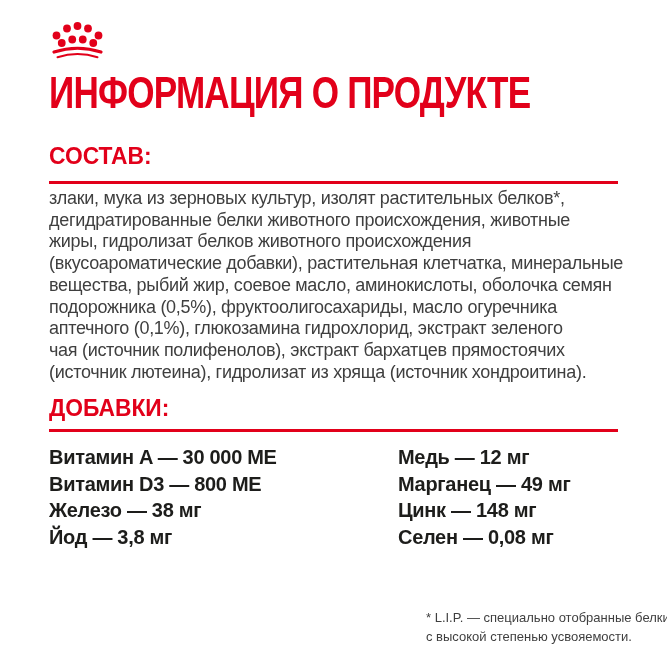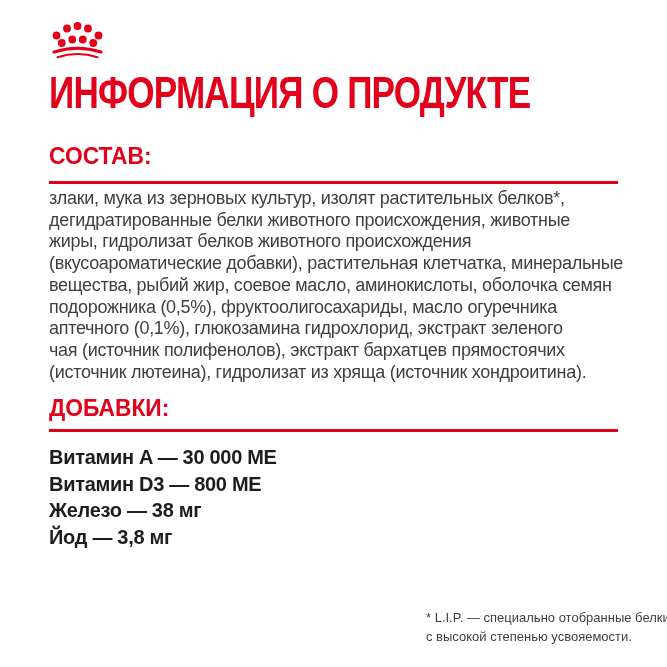--- a/index.html
+++ b/index.html
@@ -124,17 +124,21 @@
 (источник лютеина), гидролизат из хряща (источник хондроитина).</div>
 
   <div class="section-heading heading-additives">ДОБАВКИ:</div>
   <div class="red-rule rule-additives"></div>
 
   <div class="additives-column additives-left">Витамин A — 30 000 МЕ
 Витамин D3 — 800 МЕ
 Железо — 38 мг
 Йод — 3,8 мг</div>
 
+  <div class="additives-column additives-right">Медь — 12 мг
+Марганец — 49 мг
+Цинк — 148 мг
+Селен — 0,08 мг</div>
 
   <div class="footnote">* L.I.P. — специально отобранные белки
 с высокой степенью усвояемости.</div>
 
 </div>
 
 </body></html>

